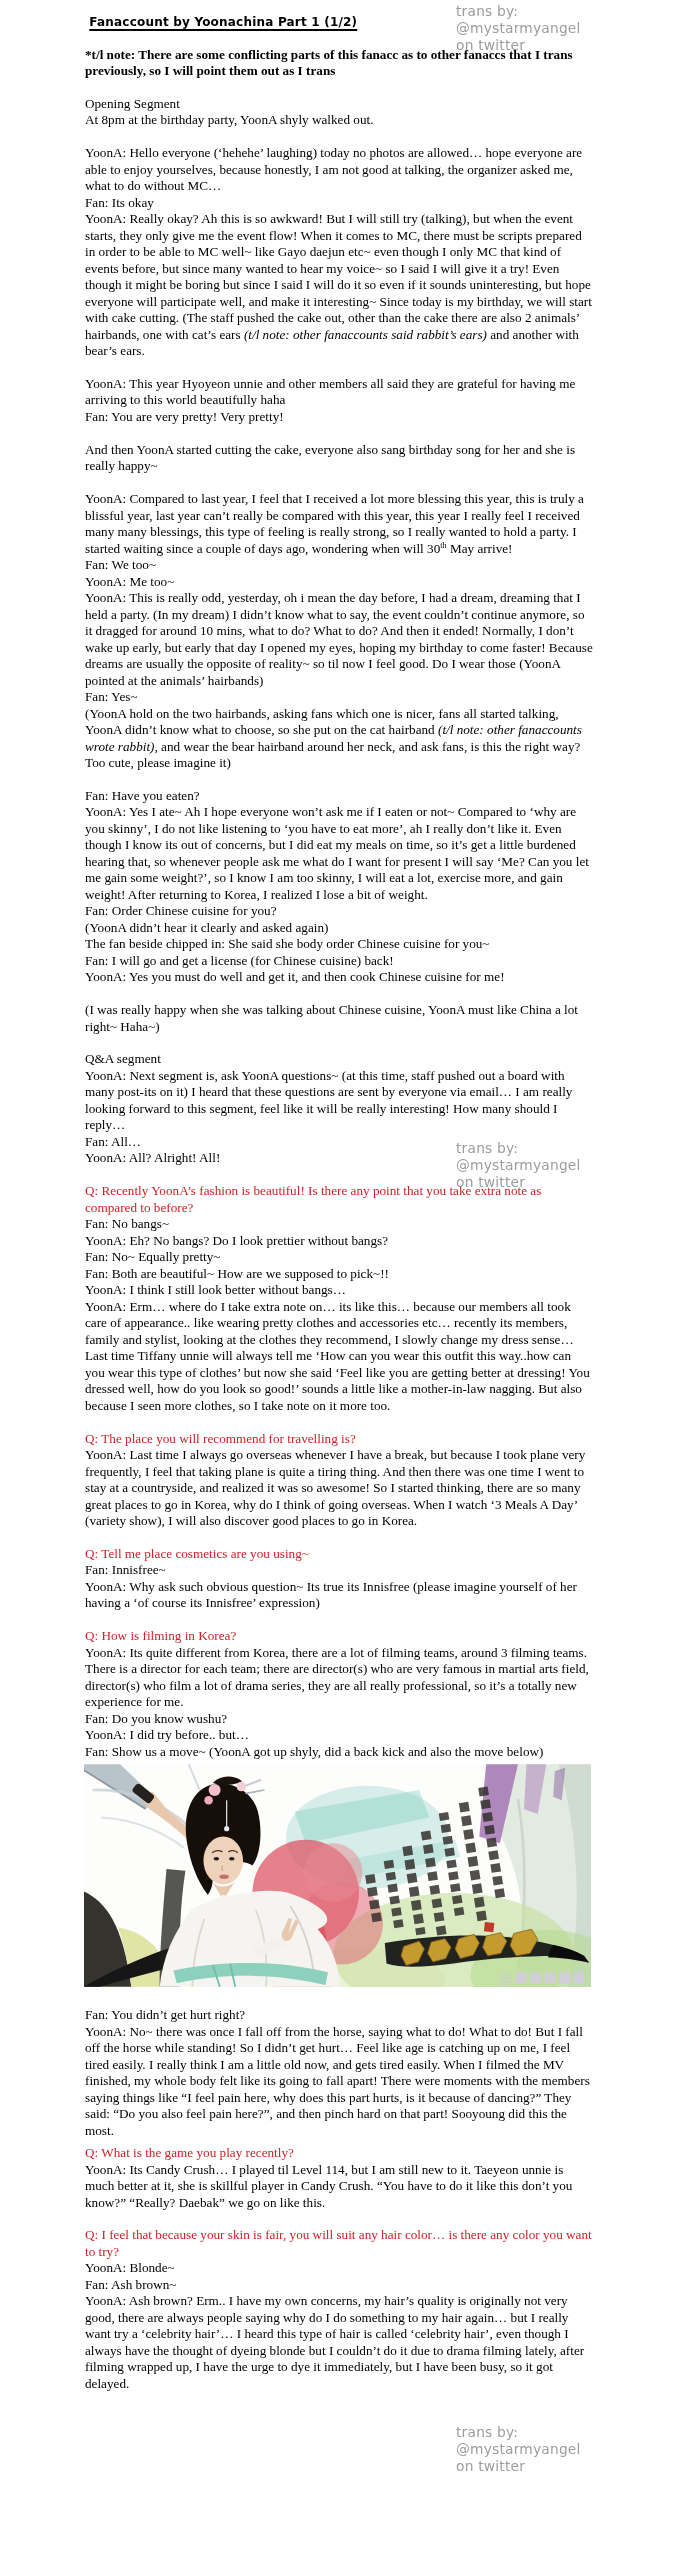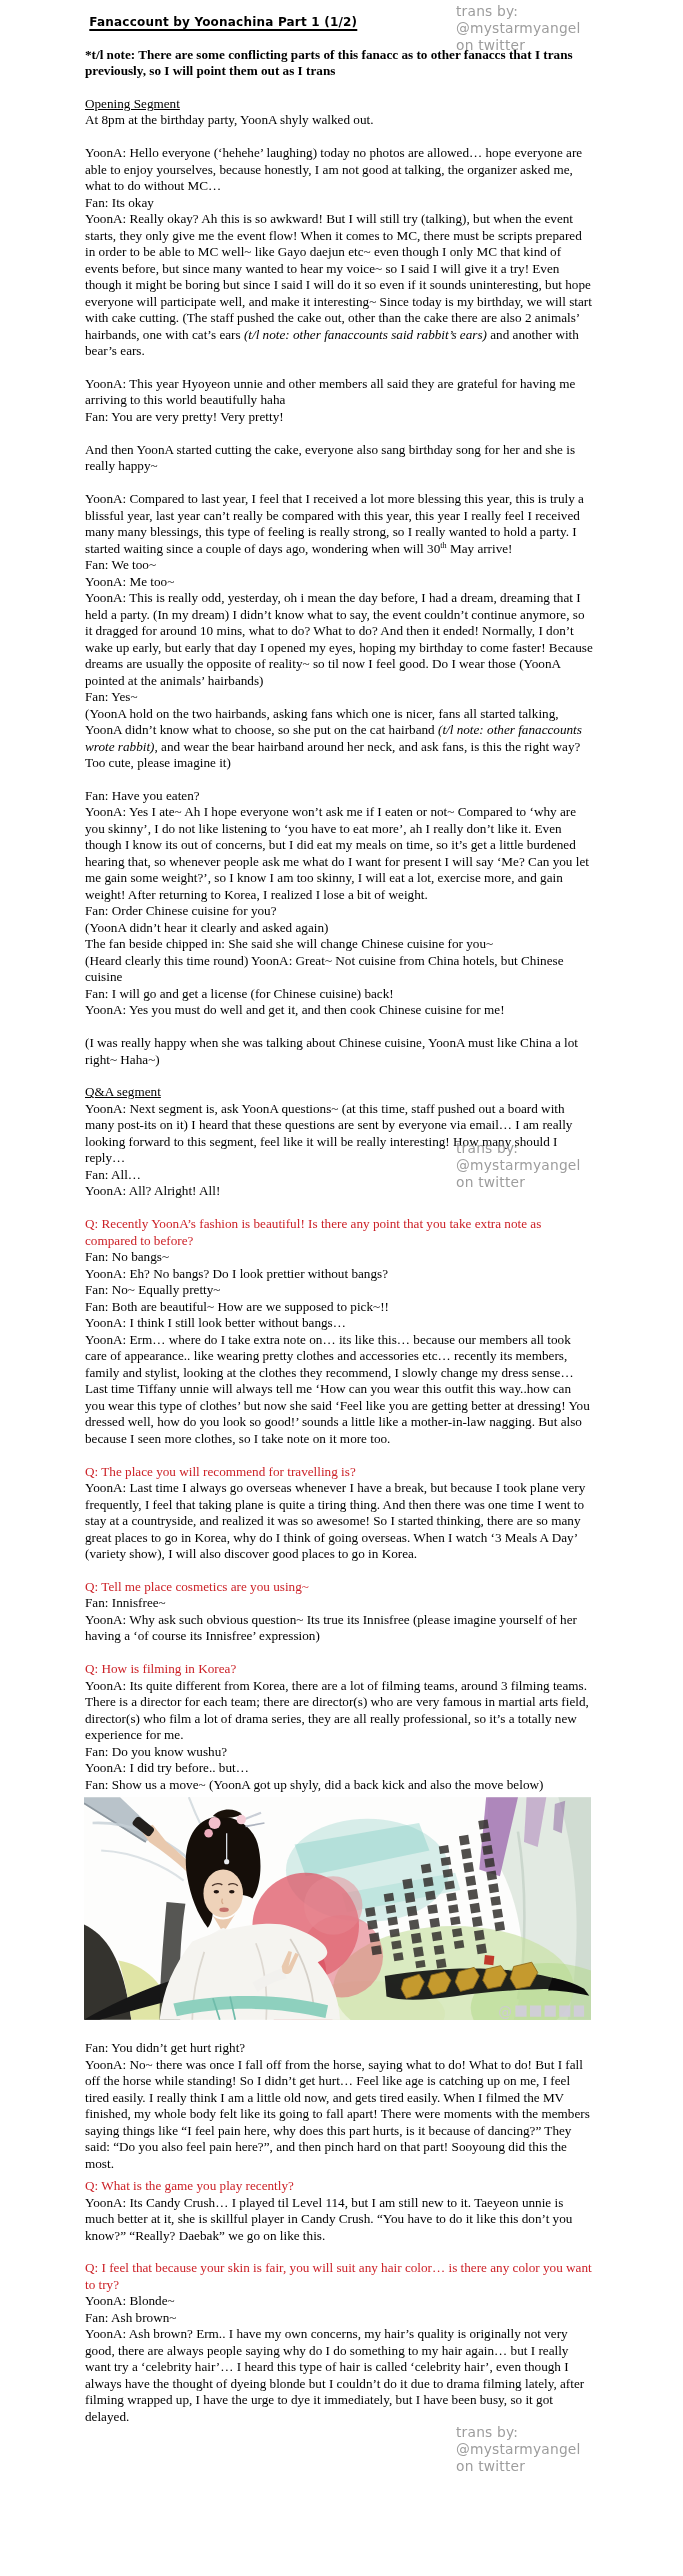--- a/index.html
+++ b/index.html
@@ -11,21 +11,21 @@
   .doc{box-sizing:border-box;width:684px;padding:8.6px 89px 0 85px;}
   .title{
     font-family:"DejaVu Sans", sans-serif;font-weight:bold;font-size:12px;line-height:26px;
     letter-spacing:0.2px;margin:0 0 12px 4.3px;display:inline-block;
     text-decoration:underline;text-decoration-thickness:2.2px;text-underline-offset:3.4px;
   }
   #content{width:509px;}
   .line{font-size:13.2px;line-height:16.5px;}
   .line .it{font-style:italic;}
   .note{font-weight:bold;}
-  .heading span{text-decoration:underline;}
+  .heading span{}
   .q{color:var(--q-red,#cc2127);}
   sup{font-size:0.62em;line-height:0;vertical-align:super;}
   .spacer{height:16.3px;}
   .spacer.small{height:6px;}
   .wm{
     position:absolute;left:456px;width:198px;
     font-family:"DejaVu Sans", sans-serif;font-size:13.8px;line-height:17px;
     color:var(--wm-gray,#9d9d9d);letter-spacing:0.2px;
   }
   .wm-1{top:2.6px;}
@@ -77,22 +77,21 @@
       <div class="line"><span>Fan: We too~</span></div>
       <div class="line"><span>YoonA: Me too~</span></div>
       <div class="line"><span>YoonA: This is really odd, yesterday, oh i mean the day before, I had a dream, dreaming that I held a party. (In my dream) I didn’t know what to say, the event couldn’t continue anymore, so it dragged for around 10 mins, what to do? What to do? And then it ended! Normally, I don’t wake up early, but early that day I opened my eyes, hoping my birthday to come faster! Because dreams are usually the opposite of reality~ so til now I feel good. Do I wear those (YoonA pointed at the animals’ hairbands)</span></div>
       <div class="line"><span>Fan: Yes~</span></div>
       <div class="line"><span>(YoonA hold on the two hairbands, asking fans which one is nicer, fans all started talking, YoonA didn’t know what to choose, so she put on the cat hairband </span><span class="it">(t/l note: other fanaccounts wrote rabbit)</span><span>, and wear the bear hairband around her neck, and ask fans, is this the right way? Too cute, please imagine it)</span></div>
       <div class="spacer"></div>
       <div class="line"><span>Fan: Have you eaten?</span></div>
       <div class="line"><span>YoonA: Yes I ate~ Ah I hope everyone won’t ask me if I eaten or not~ Compared to ‘why are you skinny’, I do not like listening to ‘you have to eat more’, ah I really don’t like it. Even though I know its out of concerns, but I did eat my meals on time, so it’s get a little burdened hearing that, so whenever people ask me what do I want for present I will say ‘Me? Can you let me gain some weight?’, so I know I am too skinny, I will eat a lot, exercise more, and gain weight! After returning to Korea, I realized I lose a bit of weight.</span></div>
       <div class="line"><span>Fan: Order Chinese cuisine for you?</span></div>
       <div class="line"><span>(YoonA didn’t hear it clearly and asked again)</span></div>
-      <div class="line"><span>The fan beside chipped in: She said she will change Chinese cuisine for you~</span></div>
-      <div class="line"><span>(Heard clearly this time round) YoonA: Great~ Not cuisine from China hotels, but Chinese cuisine</span></div>
+      <div class="line"><span>The fan beside chipped in: She said she body order Chinese cuisine for you~</span></div>
       <div class="line"><span>Fan: I will go and get a license (for Chinese cuisine) back!</span></div>
       <div class="line"><span>YoonA: Yes you must do well and get it, and then cook Chinese cuisine for me!</span></div>
       <div class="spacer"></div>
       <div class="line"><span>(I was really happy when she was talking about Chinese cuisine, YoonA must like China a lot right~ Haha~)</span></div>
       <div class="spacer"></div>
       <div class="line heading"><span>Q&amp;A segment</span></div>
       <div class="line"><span>YoonA: Next segment is, ask YoonA questions~ (at this time, staff pushed out a board with many post-its on it) I heard that these questions are sent by everyone via email… I am really looking forward to this segment, feel like it will be really interesting! How many should I reply…</span></div>
       <div class="line"><span>Fan: All…</span></div>
       <div class="line"><span>YoonA: All? Alright! All!</span></div>
       <div class="spacer"></div>

